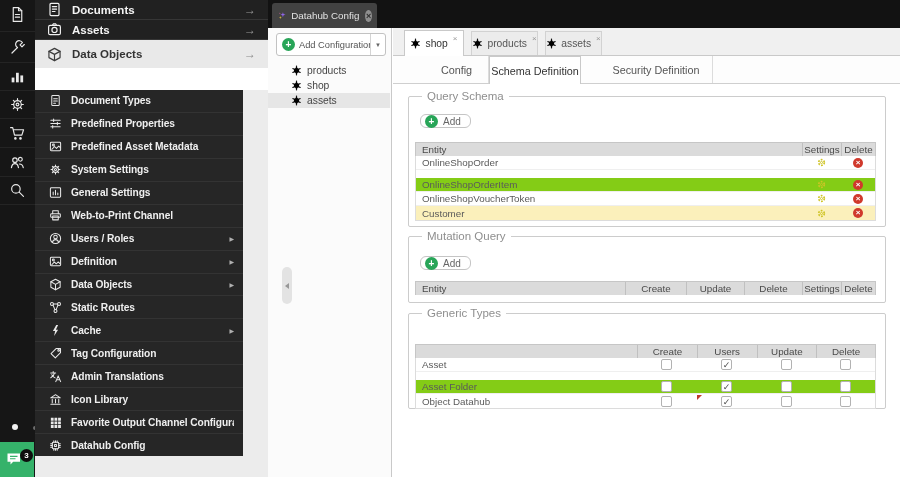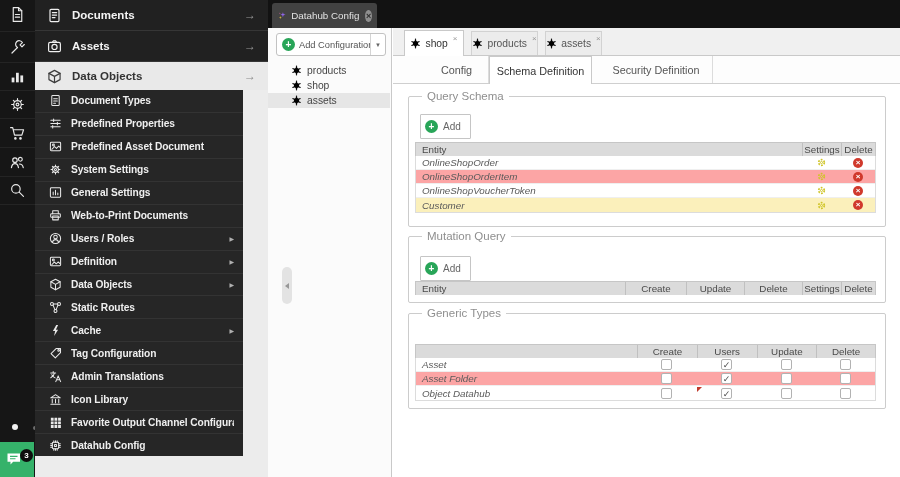--- a/index.html
+++ b/index.html
@@ -13,21 +13,21 @@
   .ssep{position:absolute;left:0;right:0;height:1px;background:#242424;}
   .dot1{position:absolute;left:12px;top:424px;width:6px;height:6px;border-radius:50%;background:#f2f2f2;}
   .dot2{position:absolute;left:33px;top:426px;width:4px;height:4px;border-radius:50%;background:#6d6d6d;}
   #chatbox{position:absolute;left:0;top:442px;width:34px;height:35px;background:#35b26a;}
   #chatbox svg{position:absolute;left:6px;top:10px;}
   .badge{position:absolute;right:1px;top:7px;width:13px;height:13px;border-radius:50%;background:#0e0e0e;
          color:#fff;font-size:8px;line-height:13px;text-align:center;font-weight:bold;}
 
   
   #accordion{position:absolute;left:35px;top:0;width:233px;}
-  .arow{height:31px;display:flex;align-items:center;padding:0 12px;background:#212121;
+  .arow{height:20px;display:flex;align-items:center;padding:0 12px;background:#212121;
         border-bottom:1px solid #363636;color:#f4f4f4;font-size:11.5px;font-weight:bold;cursor:pointer;}
   .arow .ai{margin-right:10px;flex:none;}
   .arow .alabel{flex:1;white-space:nowrap;}
   .arr{color:#9a9a9a;font-size:12px;font-weight:normal;}
   .arr::before{content:"→";}
   .arow.expanded{height:28px;background:#e9e9e9;color:#333;border-bottom:none;}
   .arow.expanded .arr{color:#8a8a8a;}
   .ai path,.ai rect,.ai circle{fill:none;stroke:#f0f0f0;stroke-width:1.1;stroke-linecap:round;stroke-linejoin:round;}
   .expanded .ai path,.expanded .ai rect,.expanded .ai circle{stroke:#3c3c3c;}
 
@@ -89,37 +89,37 @@
   #subtabs{position:absolute;left:0;top:28px;right:0;height:28px;background:#fdfdfd;border-bottom:1px solid #cfcfcf;}
   .stab{position:absolute;top:0;height:27px;display:flex;align-items:center;justify-content:center;
         font-size:10.8px;color:#555;cursor:pointer;}
   .stab.first{border-right:1px solid #dcdcdc;}
   .stab.last{border-right:1px solid #dcdcdc;}
   .stab.active{height:28px;background:#fff;border:1px solid #c9c9c9;border-bottom:none;color:#333;z-index:2;}
 
   #content{position:absolute;left:0;top:56px;right:0;bottom:0;background:#fff;}
   .fs{position:absolute;left:15px;width:478px;border:1px solid #ccc;border-radius:2px;}
   .legend{position:absolute;top:-7px;left:13px;background:#fff;padding:0 5px;font-size:11.5px;color:#8f8f8f;}
-  .addbtn{position:absolute;left:11px;width:51px;height:25px;background:#fff;border:1px solid #c5c5c5;border-radius:1px;
+  .addbtn{position:absolute;left:11px;width:51px;height:14px;background:#fff;border:1px solid #c5c5c5;border-radius:6px;
           display:flex;align-items:center;cursor:pointer;}
   .addbtn .gplus{margin:0 5px 0 4px;}
   .addbtn .blabel{font-size:10px;color:#666;}
 
   .grid{position:absolute;left:6px;width:461px;}
   .ghead{display:flex;height:14px;background:#dbdbdb;border:1px solid #c6c6c6;border-bottom:none;}
   .ghead .hc{font-size:9.8px;color:#4a4a4a;display:flex;align-items:center;justify-content:center;
              border-left:1px solid #c0c0c0;cursor:pointer;}
   .ghead .hc.first{border-left:none;justify-content:flex-start;padding-left:6px;}
   .gbody{border:1px solid #dcdcdc;border-top:none;}
   .trow{position:relative;display:flex;height:14px;background:#fff;border-bottom:1px solid #efefef;cursor:pointer;}
   .trow:last-child{border-bottom:none;}
-  .trow.alt{background:#fca5a5;}
+  .trow.alt{background:#84cc16;margin-top:8px;}
   .trow.hl{background:#fbf0bb;}
   .cell{display:flex;align-items:center;justify-content:center;font-size:9.8px;color:#5a5a5a;}
-  .cell.first{justify-content:flex-start;padding-left:6px;font-style:italic;}
+  .cell.first{justify-content:flex-start;padding-left:6px;}
   .flex1{flex:1;min-width:0;}
   .w61{width:61px;}.w58{width:58px;}.w39{width:39px;}.w34{width:34px;}
   .w60{width:60px;}.w59{width:59px;}.w222{width:222px;}
 
   .delx{width:10px;height:10px;border-radius:50%;background:#d0392c;color:#fff;font-size:8px;font-weight:bold;
         line-height:10px;text-align:center;cursor:pointer;}
   .delx::before{content:"×";}
   .cb{width:11px;height:11px;border:1px solid #b2b2b2;border-radius:2px;background:#fff;font-size:9px;
       line-height:10px;text-align:center;color:#4a4a4a;cursor:pointer;}
   .dirty{position:absolute;left:281px;top:1px;width:0;height:0;border-top:5px solid #c0392b;border-right:5px solid transparent;}
@@ -263,21 +263,21 @@
           <path d="M5 2.2v2.6M9 5.7v2.6M4 9.2v2.6" stroke-width="1.5"></path>
         </svg>
       <span class="mlabel">Predefined Properties</span>
     </div>
     <div class="mrow">
       <svg class="mi" width="13" height="13" viewBox="0 0 14 14">
           <rect x="1.5" y="2.5" width="11" height="9" rx="1"></rect>
           <circle cx="4.8" cy="5.4" r="1"></circle>
           <path d="M3 10l3-3 2 2 2.5-2.5 1.5 1.5"></path>
         </svg>
-      <span class="mlabel">Predefined Asset Document</span>
+      <span class="mlabel">Predefined Asset Metadata</span>
     </div>
     <div class="mrow">
       <svg class="mi" width="13" height="13" viewBox="0 0 14 14">
           <circle cx="7" cy="7" r="3.1"></circle>
           <circle cx="7" cy="7" r="1.1"></circle>
           <path d="M7 2.2v1.6M7 10.2v1.6M2.2 7h1.6M10.2 7h1.6M3.6 3.6l1.2 1.2M9.2 9.2l1.2 1.2M10.4 3.6 9.2 4.8M4.8 9.2 3.6 10.4"></path>
         </svg>
       <span class="mlabel">System Settings</span>
     </div>
     <div class="mrow">
@@ -286,21 +286,21 @@
           <path d="M4.5 9.5V6.5M7 9.5V4.5M9.5 9.5V7.5" stroke-width="1.4"></path>
         </svg>
       <span class="mlabel">General Settings</span>
     </div>
     <div class="mrow">
       <svg class="mi" width="13" height="13" viewBox="0 0 14 14">
           <path d="M4 5V1.8h6V5"></path>
           <rect x="1.8" y="5" width="10.4" height="4" rx="1"></rect>
           <rect x="4" y="7.5" width="6" height="4.2"></rect>
         </svg>
-      <span class="mlabel">Web-to-Print Documents</span>
+      <span class="mlabel">Web-to-Print Channel</span>
     </div>
     <div class="mrow">
       <svg class="mi" width="13" height="13" viewBox="0 0 14 14">
           <circle cx="7" cy="7" r="5.5"></circle>
           <circle cx="7" cy="5.5" r="1.9"></circle>
           <path d="M3.6 11.2c.6-2 2-3 3.4-3s2.8 1 3.4 3"></path>
         </svg>
       <span class="mlabel">Users / Roles</span>
       <span class="caret"></span>
     </div>
@@ -442,21 +442,21 @@
           </svg>
         <span>assets</span>
         <span class="tclose"></span>
       </div>
     </div>
 
     <div id="subtabs">
       <div class="stab first" style="left:32px;width:64px">
         <span>Config</span>
       </div>
-      <div class="stab active" style="left:96px;width:103px">
+      <div class="stab active" style="left:96px;width:92px">
         <span>Schema Definition</span>
       </div>
       <div class="stab last" style="left:207px;width:113px">
         <span>Security Definition</span>
       </div>
     </div>
 
     <div id="content">
 
       <div class="fs" style="top:12px;height:131px">

